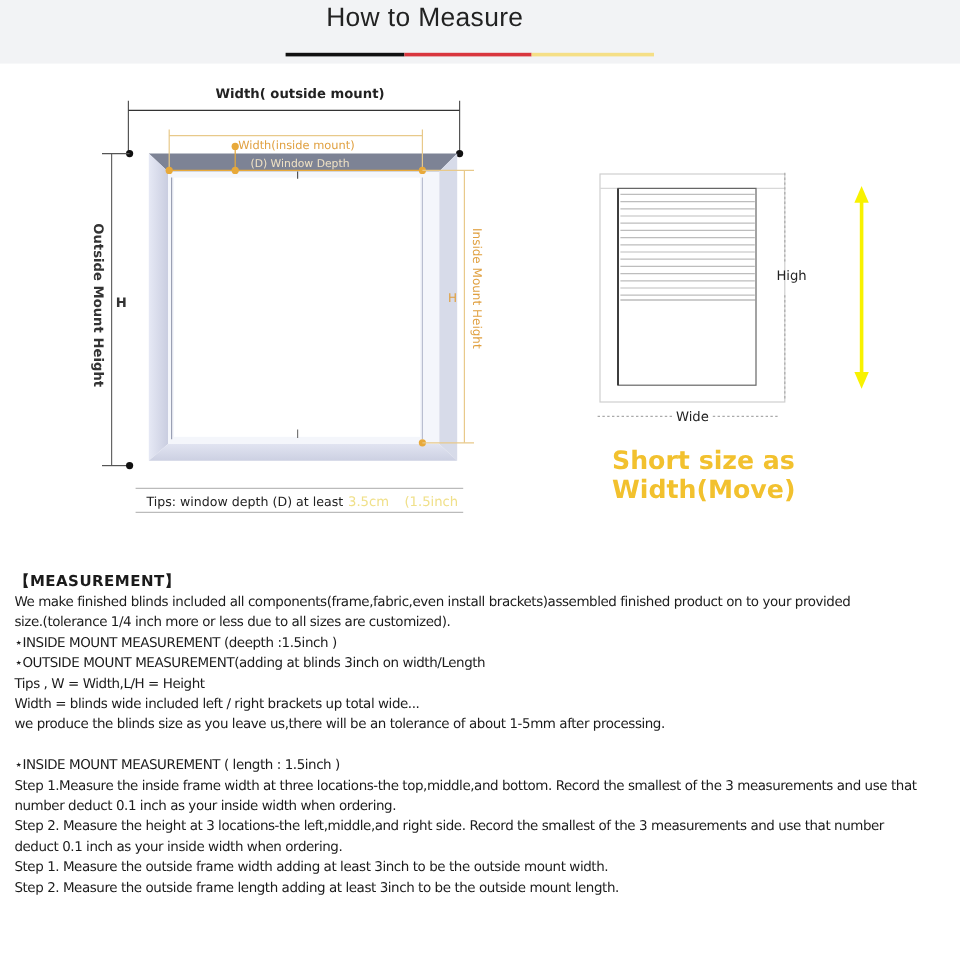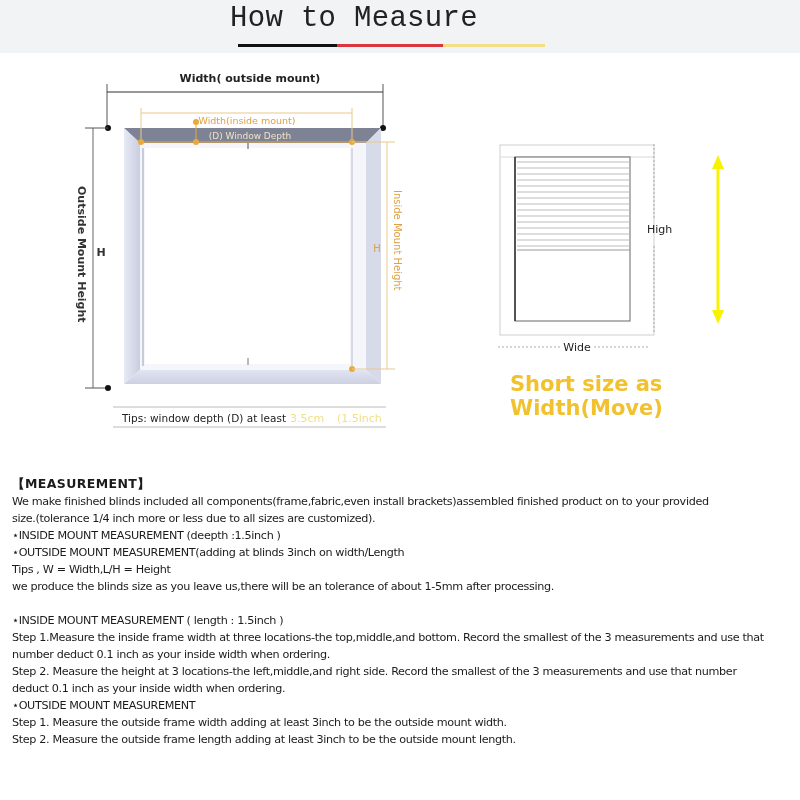--- a/index.html
+++ b/index.html
@@ -7,21 +7,21 @@
       width: 800px; height: 800px; position: relative; overflow: hidden;
       background: #ffffff;
       font-family: "DejaVu Sans", sans-serif;
     }
     .header {
       position: absolute; left: 0; top: 0; width: 800px; height: 53px;
       background: #f2f3f5;
     }
     .title {
       position: absolute; left: 0; top: 2px; width: 708px; text-align: center;
-      font-family: Liberation Mono, monospace; font-size: 29px; color: #222;
+      font-family: Liberation Sans, sans-serif; font-size: 22px; color: #222;
       letter-spacing: 0.3px;
     }
     .title-bar { position: absolute; top: 44px; height: 3px; }
     .bar-black { left: 238px; width: 99px; background: #111; }
     .bar-red { left: 337px; width: 106px; background: #d9363e; }
     .bar-yellow { left: 443px; width: 102px; background: #f5df86; }
 
     .diagram { position: absolute; left: 0; top: 53px; width: 800px; height: 390px; }
     svg text { font-family: "DejaVu Sans", sans-serif; }
 
@@ -170,23 +170,23 @@
 
 <div class="short-size">Short size as Width(Move)</div>
 
 <div class="text-block">
   <div class="line heading">【MEASUREMENT】</div>
   <div class="line">We make finished blinds included all components(frame,fabric,even install brackets)assembled finished product on to your provided</div>
   <div class="line">size.(tolerance 1/4 inch more or less due to all sizes are customized).</div>
   <div class="line"> ⋆INSIDE MOUNT MEASUREMENT (deepth :1.5inch )</div>
   <div class="line"> ⋆OUTSIDE MOUNT MEASUREMENT(adding at blinds 3inch on width/Length</div>
   <div class="line">Tips , W = Width,L/H = Height</div>
+  <div class="line">Width = blinds wide included left / right brackets up total wide...</div>
   <div class="line">we produce the blinds size as you leave us,there will be an tolerance of about 1-5mm after processing.</div>
   <div class="gap"></div>
   <div class="line"> ⋆INSIDE MOUNT MEASUREMENT ( length : 1.5inch )</div>
   <div class="line">Step 1.Measure the inside frame width at three locations-the top,middle,and bottom. Record the smallest of the 3 measurements and use that</div>
   <div class="line">number deduct 0.1 inch as your inside width when ordering.</div>
   <div class="line">Step 2. Measure the height at 3 locations-the left,middle,and right side. Record the smallest of the 3 measurements and use that number</div>
   <div class="line">deduct 0.1 inch as your inside width when ordering.</div>
-  <div class="line"> ⋆OUTSIDE MOUNT MEASUREMENT</div>
   <div class="line">Step 1. Measure the outside frame width adding at least 3inch to be the outside mount width.</div>
   <div class="line">Step 2. Measure the outside frame length adding at least 3inch to be the outside mount length.</div>
 </div>
 
 </body></html>

